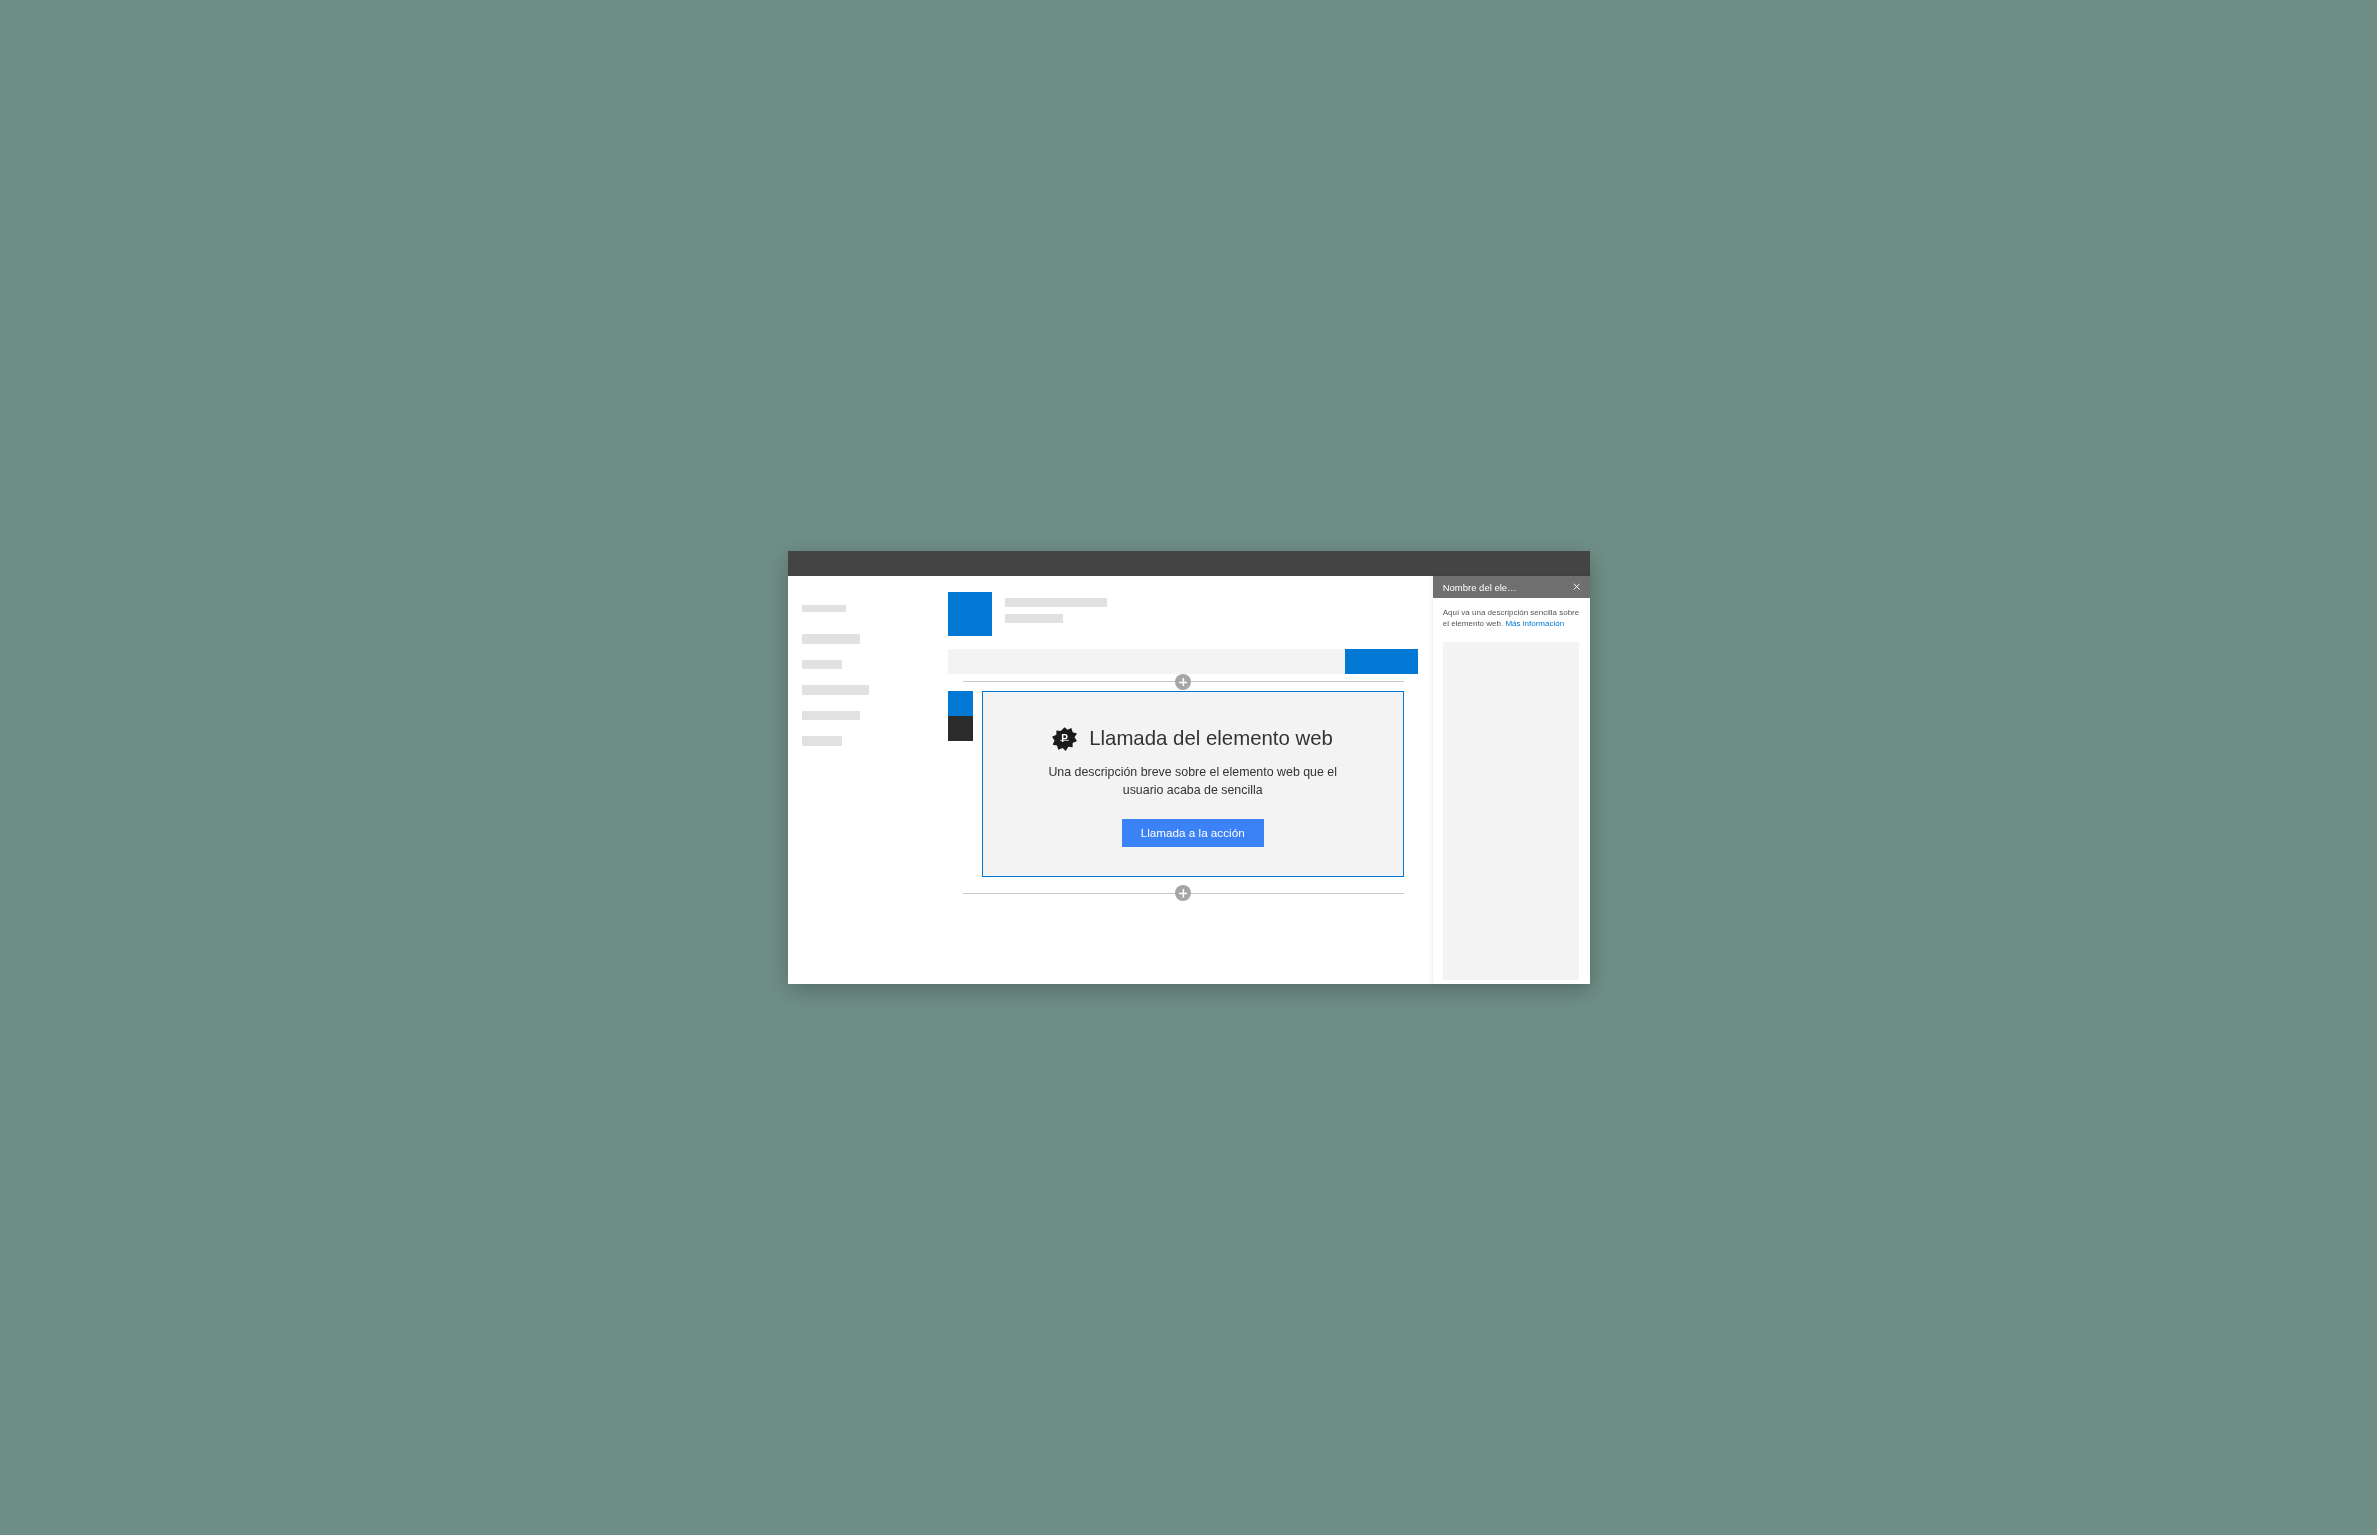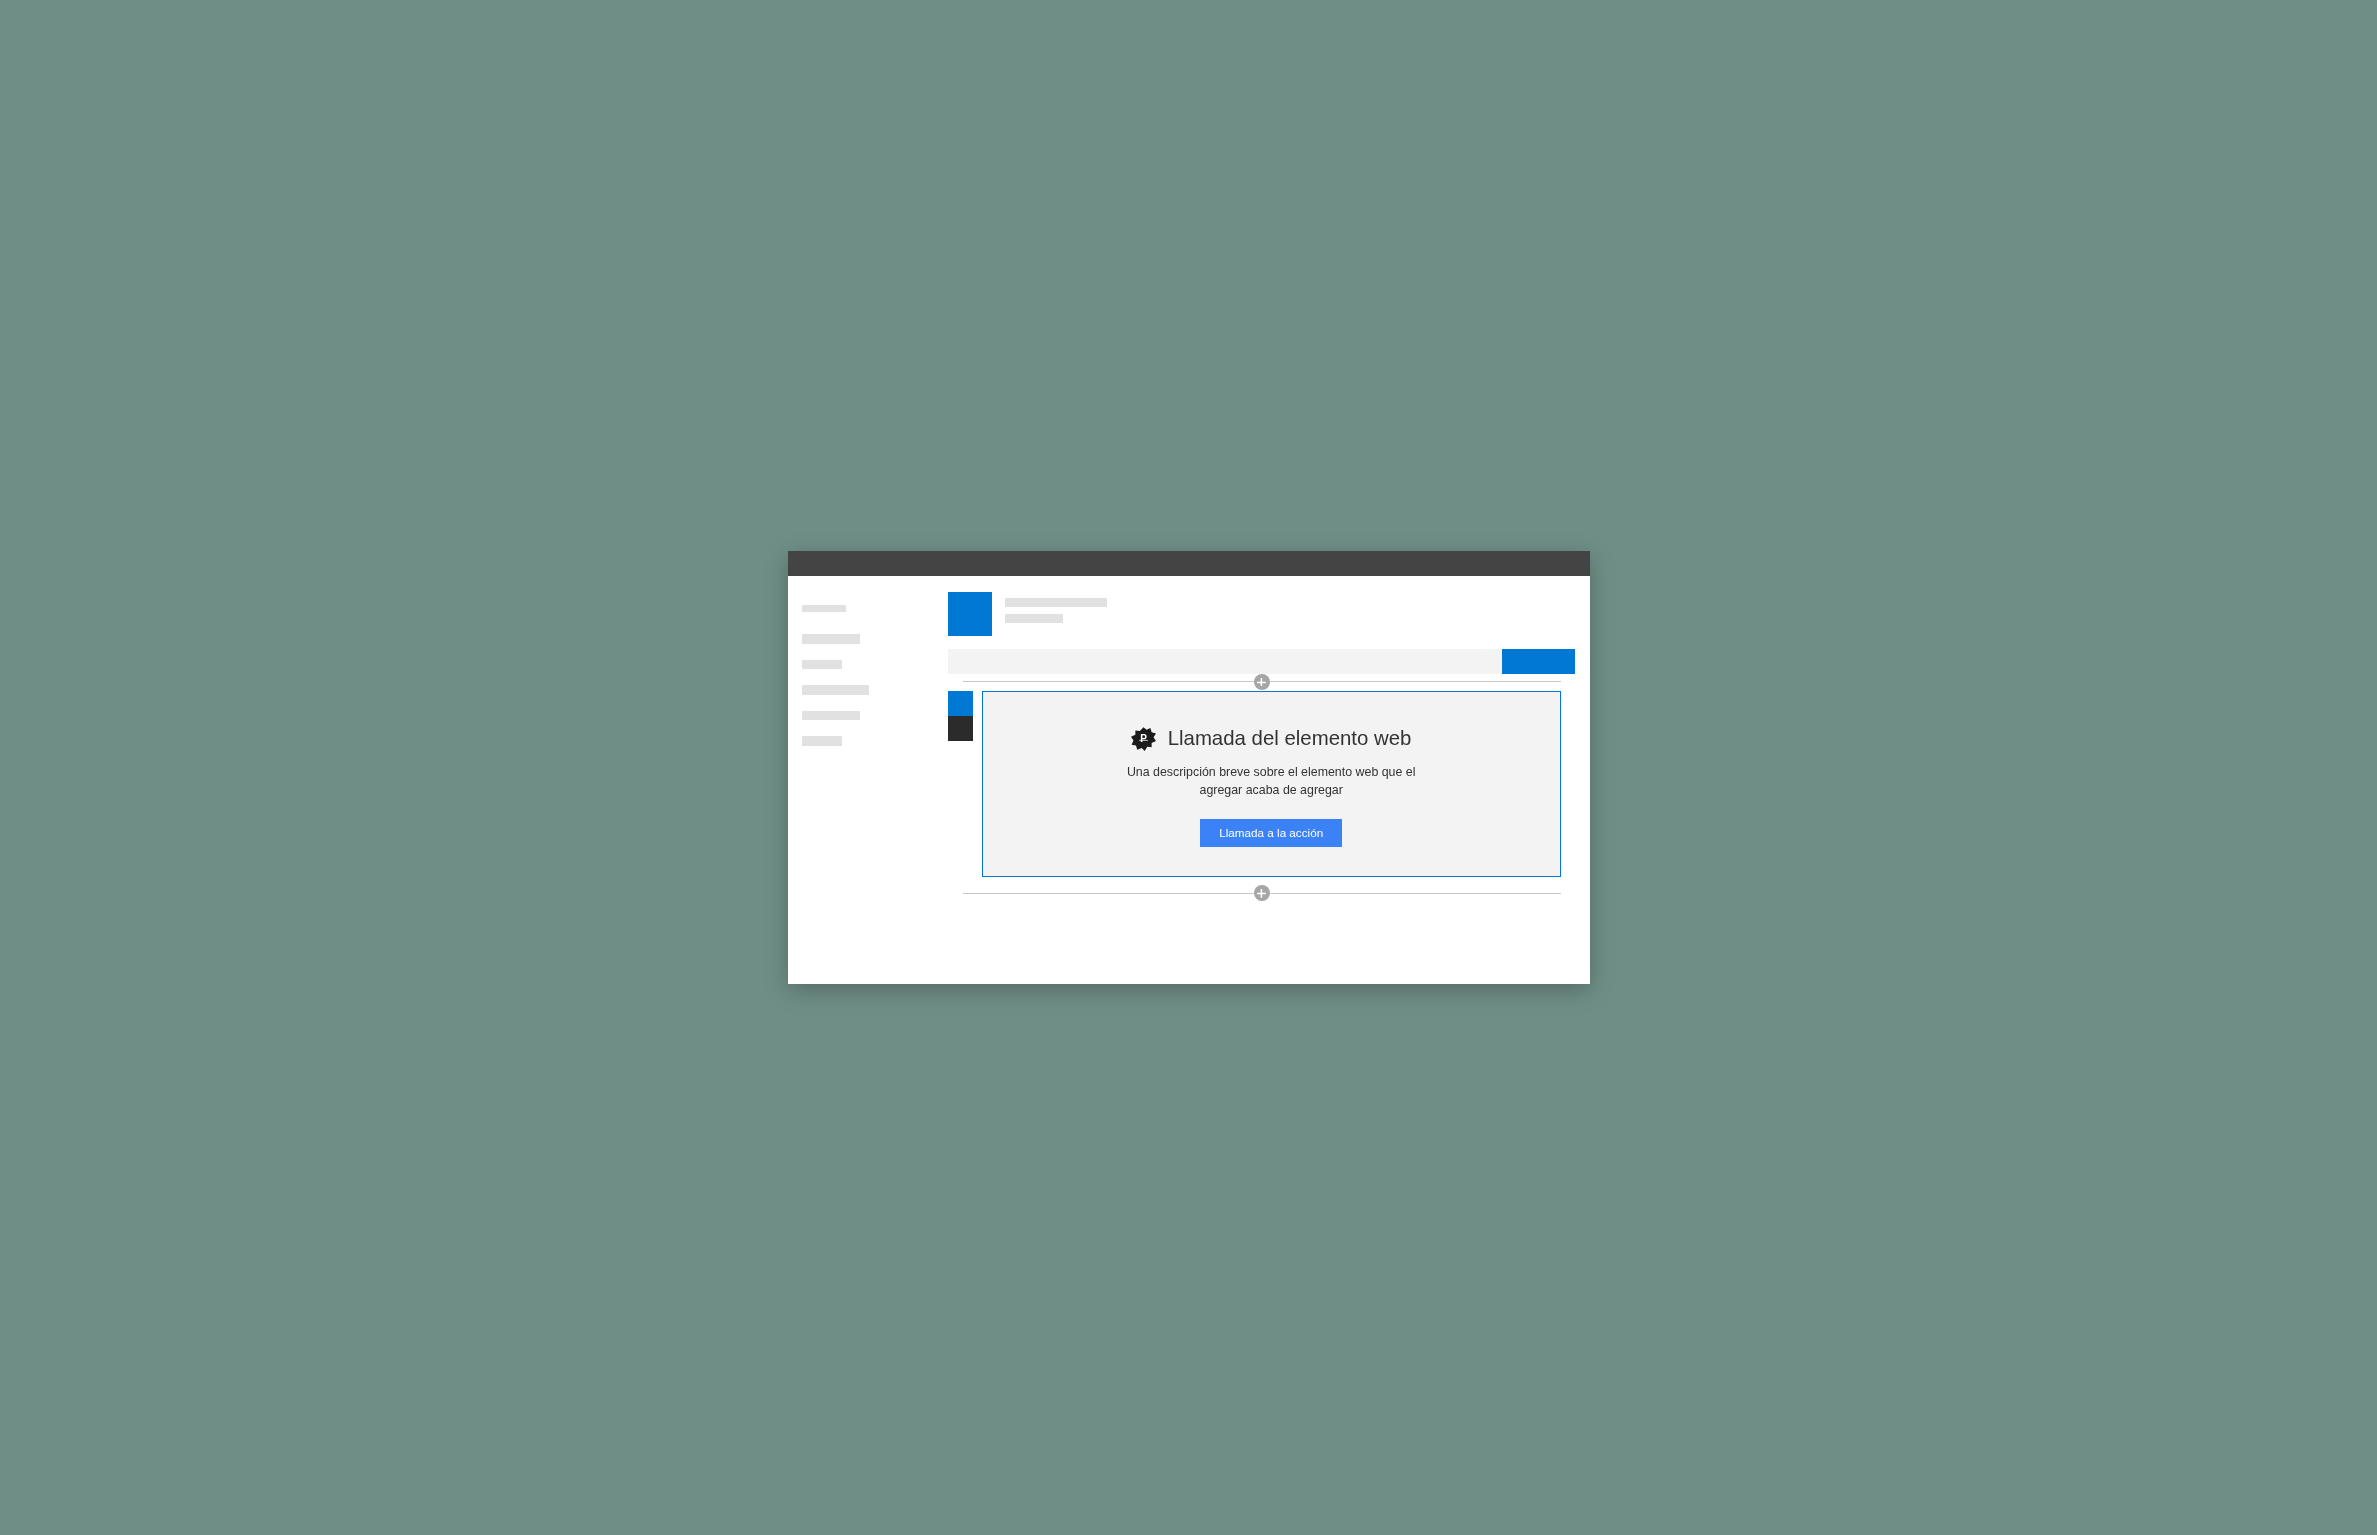--- a/index.html
+++ b/index.html
@@ -237,34 +237,48 @@
               <svg viewBox="0 0 40 40">
                 <g>
                   <polygon fill="#1b1b1b" points="20,2 25,6 31,3 33,10 40,12 36,18 40,24 33,27 33,34 26,33 22,40 17,35 10,38 8,31 1,30 4,23 0,17 7,14 7,7 14,8 "></polygon>
                   <text x="20" y="26" text-anchor="middle" font-family="Segoe UI, sans-serif" font-size="16" font-weight="600" fill="#ffffff">P</text>
                   <line x1="13" y1="23" x2="27" y2="23" stroke="#ffffff" stroke-width="1.2"></line>
                 </g>
               </svg>
             </span>
             <h2 class="wp-title">Llamada del elemento web</h2>
           </div>
-          <p class="wp-desc">Una descripción breve sobre el elemento web que el agregar acaba de agregar</p>
+          <p class="wp-desc">Una descripción breve sobre el elemento web que el usuario acaba de sencilla</p>
           <button class="cta">Llamada a la acción</button>
         </div>
       </div>
 
       <div class="section-band">
         <hr class="hr-rule">
         <div class="add-btn">
           <span>
             <svg viewBox="0 0 12 12">
                 <path d="M5 0h2v5h5v2H7v5H5V7H0V5h5z"></path>
               </svg>
           </span>
         </div>
       </div>
 
     </main>
 
+    <aside class="panel">
+      <div class="panel-hdr">
+        <span class="panel-hdr-title">Nombre del ele…</span>
+        <span class="panel-close">
+          <svg viewBox="0 0 10 10" width="7.3" height="7.3">
+              <path d="M1 1 L9 9 M9 1 L1 9" stroke="#fff" stroke-width="1.3" fill="none"></path>
+            </svg>
+        </span>
+      </div>
+      <div class="panel-body">
+        <span>Aquí va una descripción sencilla sobre el elemento web. </span><a href="#">Más información</a>
+      </div>
+      <div class="panel-pholder"></div>
+    </aside>
 
   </div>
 </div>
 
 
 </body></html>

